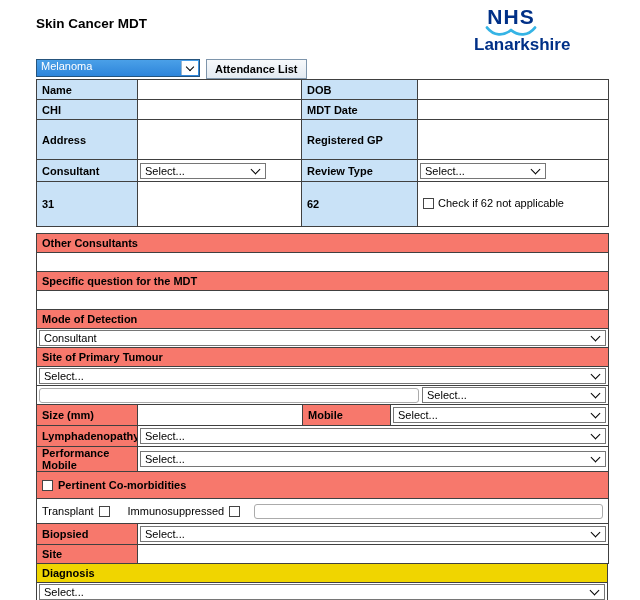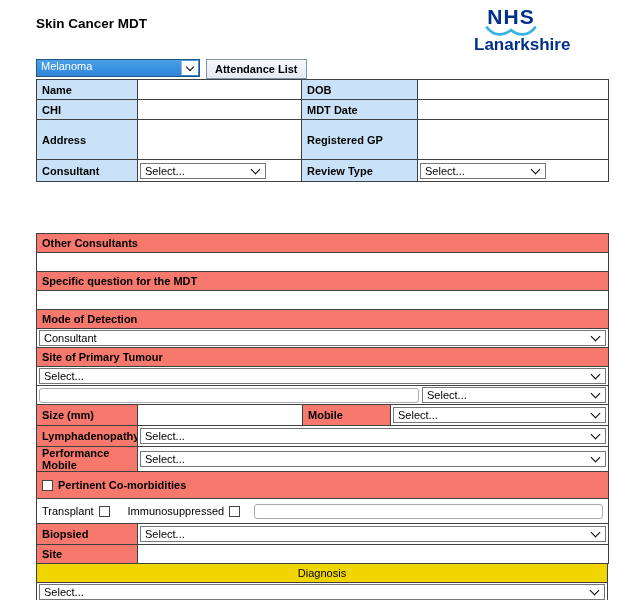--- a/index.html
+++ b/index.html
@@ -27,21 +27,21 @@
 
   
   table{border-collapse:collapse;table-layout:fixed;width:572px;border-radius:25px;}
   td{border:1px solid #404040;padding:0 5px;font-size:11px;overflow:hidden;}
   .tbl{position:absolute;left:36px;}
   .blue-tbl{top:79px;}
   .red-tbl{top:233px;}
   .yellow-tbl{top:563px;}
   .lbl{background:#C9E2F7;font-weight:bold;}
   .hdr{background:#F7786C;font-weight:bold;}
-  .hdr-y{background:#F0D500;font-weight:normal;text-align:center;}
+  .hdr-y{background:#F0D500;font-weight:bold;}
   .selcell{padding:2px;}
   .fullselcell{padding:1px 2px;}
 
   
   .sel{position:relative;height:16px;box-sizing:border-box;background:#fff;border:1px solid #767676;
     display:flex;align-items:center;padding:0 20px 0 4px;color:#000;cursor:default;white-space:nowrap;}
   .chev{position:absolute;right:6px;top:50%;margin-top:-5px;width:6px;height:6px;
     border-right:1.5px solid #000;border-bottom:1.5px solid #000;transform:rotate(45deg);}
   .chev-dark{width:5px;height:5px;border-right:1.5px solid #000;border-bottom:1.5px solid #000;
     transform:rotate(45deg);margin-top:-2px;}
@@ -113,20 +113,31 @@
         </div>
       </td>
       <td class="lbl">Review Type</td>
       <td class="selcell">
         <div class="sel" style="width:126px">
           <span>Select...</span>
           <span class="chev"></span>
         </div>
       </td>
     </tr>
+    <tr style="height:45px">
+      <td class="lbl">31</td>
+      <td></td>
+      <td class="lbl">62</td>
+      <td>
+        <div class="bottom-left">
+          <span class="cb"></span>
+          <span style="margin-left:4px">Check if 62 not applicable</span>
+        </div>
+      </td>
+    </tr>
   </tbody>
     </table>
 
   <table class="tbl red-tbl">
     <colgroup>
         <col style="width:101px">
         <col style="width:165px">
         <col style="width:88px">
         <col style="width:218px">
       </colgroup>

